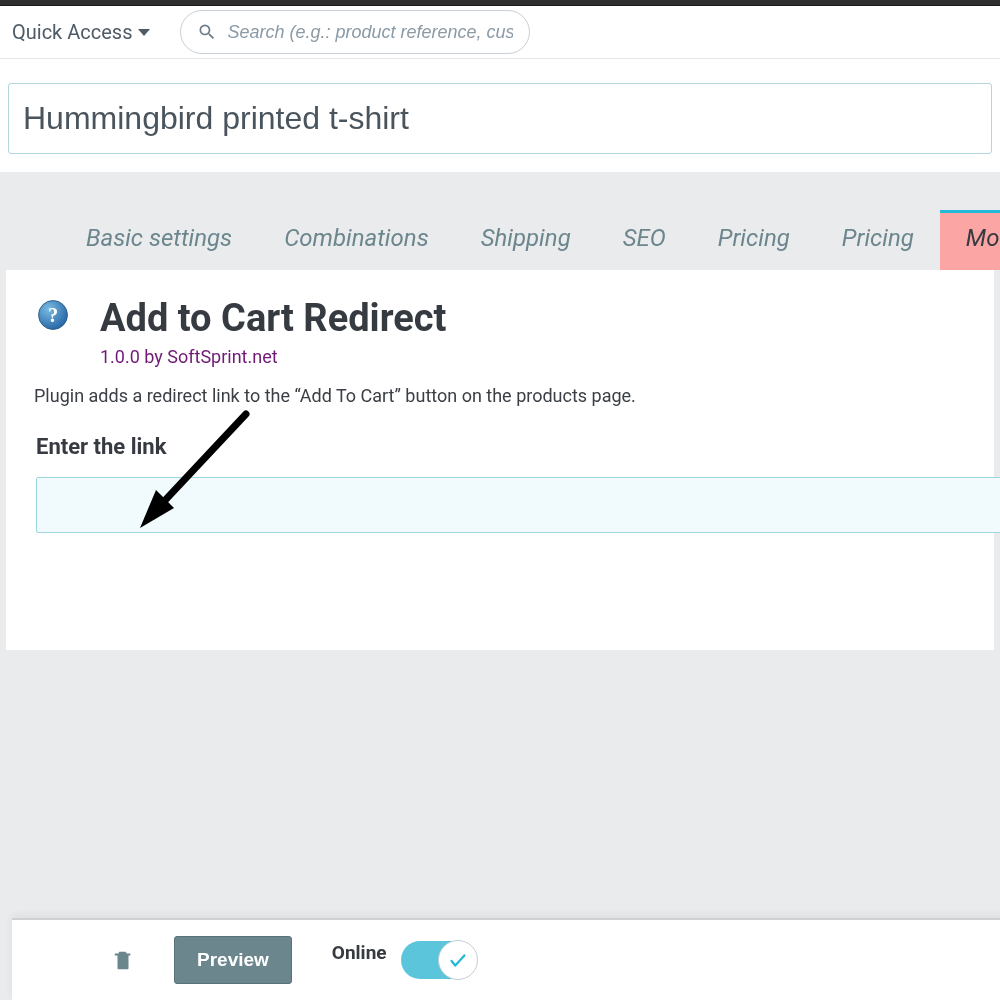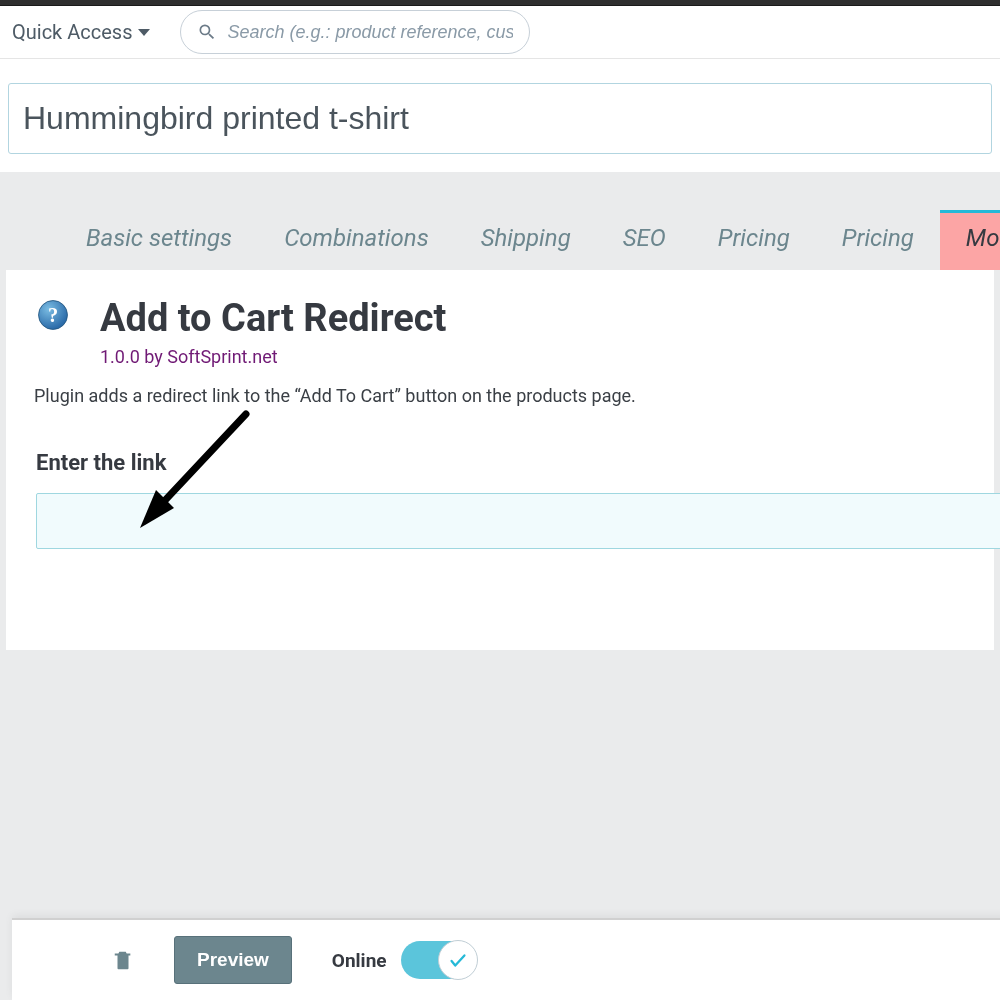--- a/index.html
+++ b/index.html
@@ -143,21 +143,21 @@
       margin-top: 6px;
     }
 
     .module-desc {
       font-size: 18px;
       color: #3a3f45;
       margin-top: 18px;
       margin-left: 6px;
     }
 
-    .form-block { margin-top: 44px; padding-left: 8px; }
+    .form-block { margin-top: 28px; padding-left: 8px; }
 
     .form-label {
       font-size: 22px;
       font-weight: 700;
       color: #363a41;
       margin-bottom: 18px;
     }
 
     .link-input {
       width: 968px;
@@ -200,21 +200,21 @@
       color: #fff;
       border: 1px solid #58717a;
       border-radius: 3px;
       padding: 12px 22px;
       font-size: 19px;
       font-weight: 600;
       cursor: pointer;
       margin-right: 40px;
     }
 
-    .online-group { display: flex; align-items: center; }
+    .online-group { display: flex; align-items: flex-start; }
 
     .online-label { font-size: 19px; font-weight: 700; color: #363a41; margin-right: 14px; }
 
     .toggle {
       width: 76px;
       height: 38px;
       background: #5bc5db;
       border-radius: 19px;
       position: relative;
       cursor: pointer;

